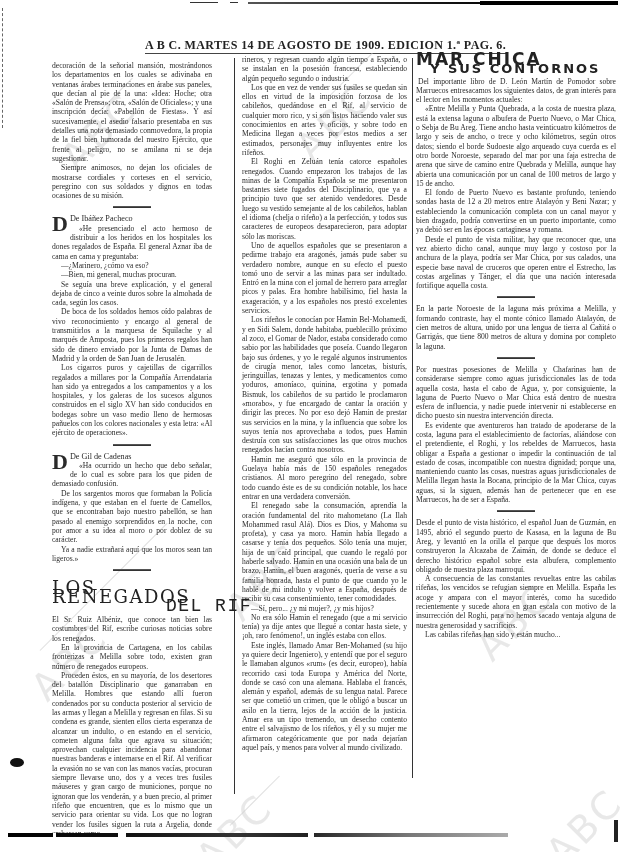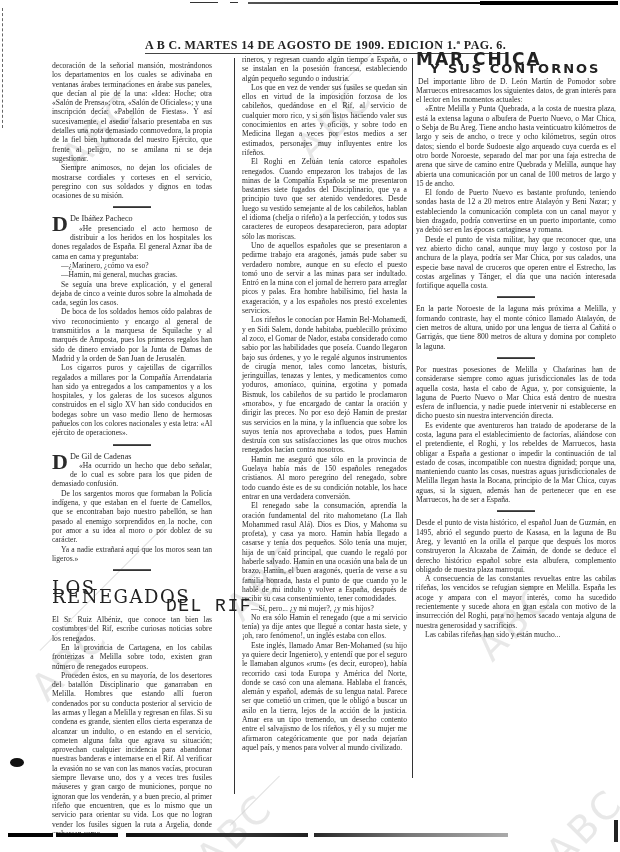--- a/index.html
+++ b/index.html
@@ -80,21 +80,21 @@
 <div class="rule-v r1"></div>
 <div class="rule-v r2"></div>
 
 <div class="col col1">
   <p class="noindent">decoración de la señorial mansión, mostrándonos los departamentos en los cuales se adivinaba en ventanas árabes terminaciones en árabe sus paneles, que decían al pie de la una: «Idea: Hoche; otra «Salón de Prensa»; otra, «Salón de Oficiales»; y una inscripción decía: «Pabellón de Fiestas». Y así sucesivamente, el asedio falsario presentaba en sus detalles una nota demasiado conmovedora, la propia de la fiel bien humorada del nuestro Ejército, que frente al peligro, no se amilana ni se deja sugestionar.</p>
   <p>Siempre animosos, no dejan los oficiales de mostrarse cordiales y corteses en el servicio, peregrino con sus soldados y dignos en todas ocasiones de su misión.</p>
   <div class="sep"></div>
   <p class="noindent sub-title"><span class="dropcap">D</span><span>De Ibáñez Pacheco</span></p>
   <p>«He presenciado el acto hermoso de distribuir a los heridos en los hospitales los dones regalados de España. El general Aznar iba de cama en cama y preguntaba:</p>
   <p>—¿Marinero, ¿cómo va eso?</p>
-  <p>—Hamin, mi general, muchas gracias.</p>
+  <p>—Bien, mi general, muchas procuran.</p>
   <p>Se seguía una breve explicación, y el general dejaba de cinco a veinte duros sobre la almohada de cada, según los casos.</p>
   <p>De boca de los soldados hemos oído palabras de vivo reconocimiento y encargo al general de transmitirlos a la marquesa de Squilache y al marqués de Amposta, pues los primeros regalos han sido de dinero enviado por la Junta de Damas de Madrid y la orden de San Juan de Jerusalén.</p>
   <p>Los cigarros puros y cajetillas de cigarrillos regalados a millares por la Compañía Arrendataria han sido ya entregados a los campamentos y a los hospitales, y los galeras de los sucesos algunos construidos en el siglo XV han sido conducidos en bodegas sobre un vaso medio lleno de hermosas pañuelos con los colores nacionales y esta letra: «Al ejército de operaciones».</p>
   <div class="sep"></div>
   <p class="noindent sub-title"><span class="dropcap">D</span><span>De Gil de Cadenas</span></p>
   <p>«Ha ocurrido un hecho que debo señalar, de lo cual es sobre para los que piden de demasiado confusión.</p>
   <p>De los sargentos moros que formaban la Policía indígena, y que estaban en el fuerte de Camellos, que se encontraban bajo nuestro pabellón, se han pasado al enemigo sorprendidos en la noche, con por amor a su idea al moro o por doblez de su carácter.</p>
   <p>Ya a nadie extrañará aquí que los moros sean tan ligeros.»</p>
   <div class="sep"></div>
   <div class="headline renegados1">LOS RENEGADOS</div>

